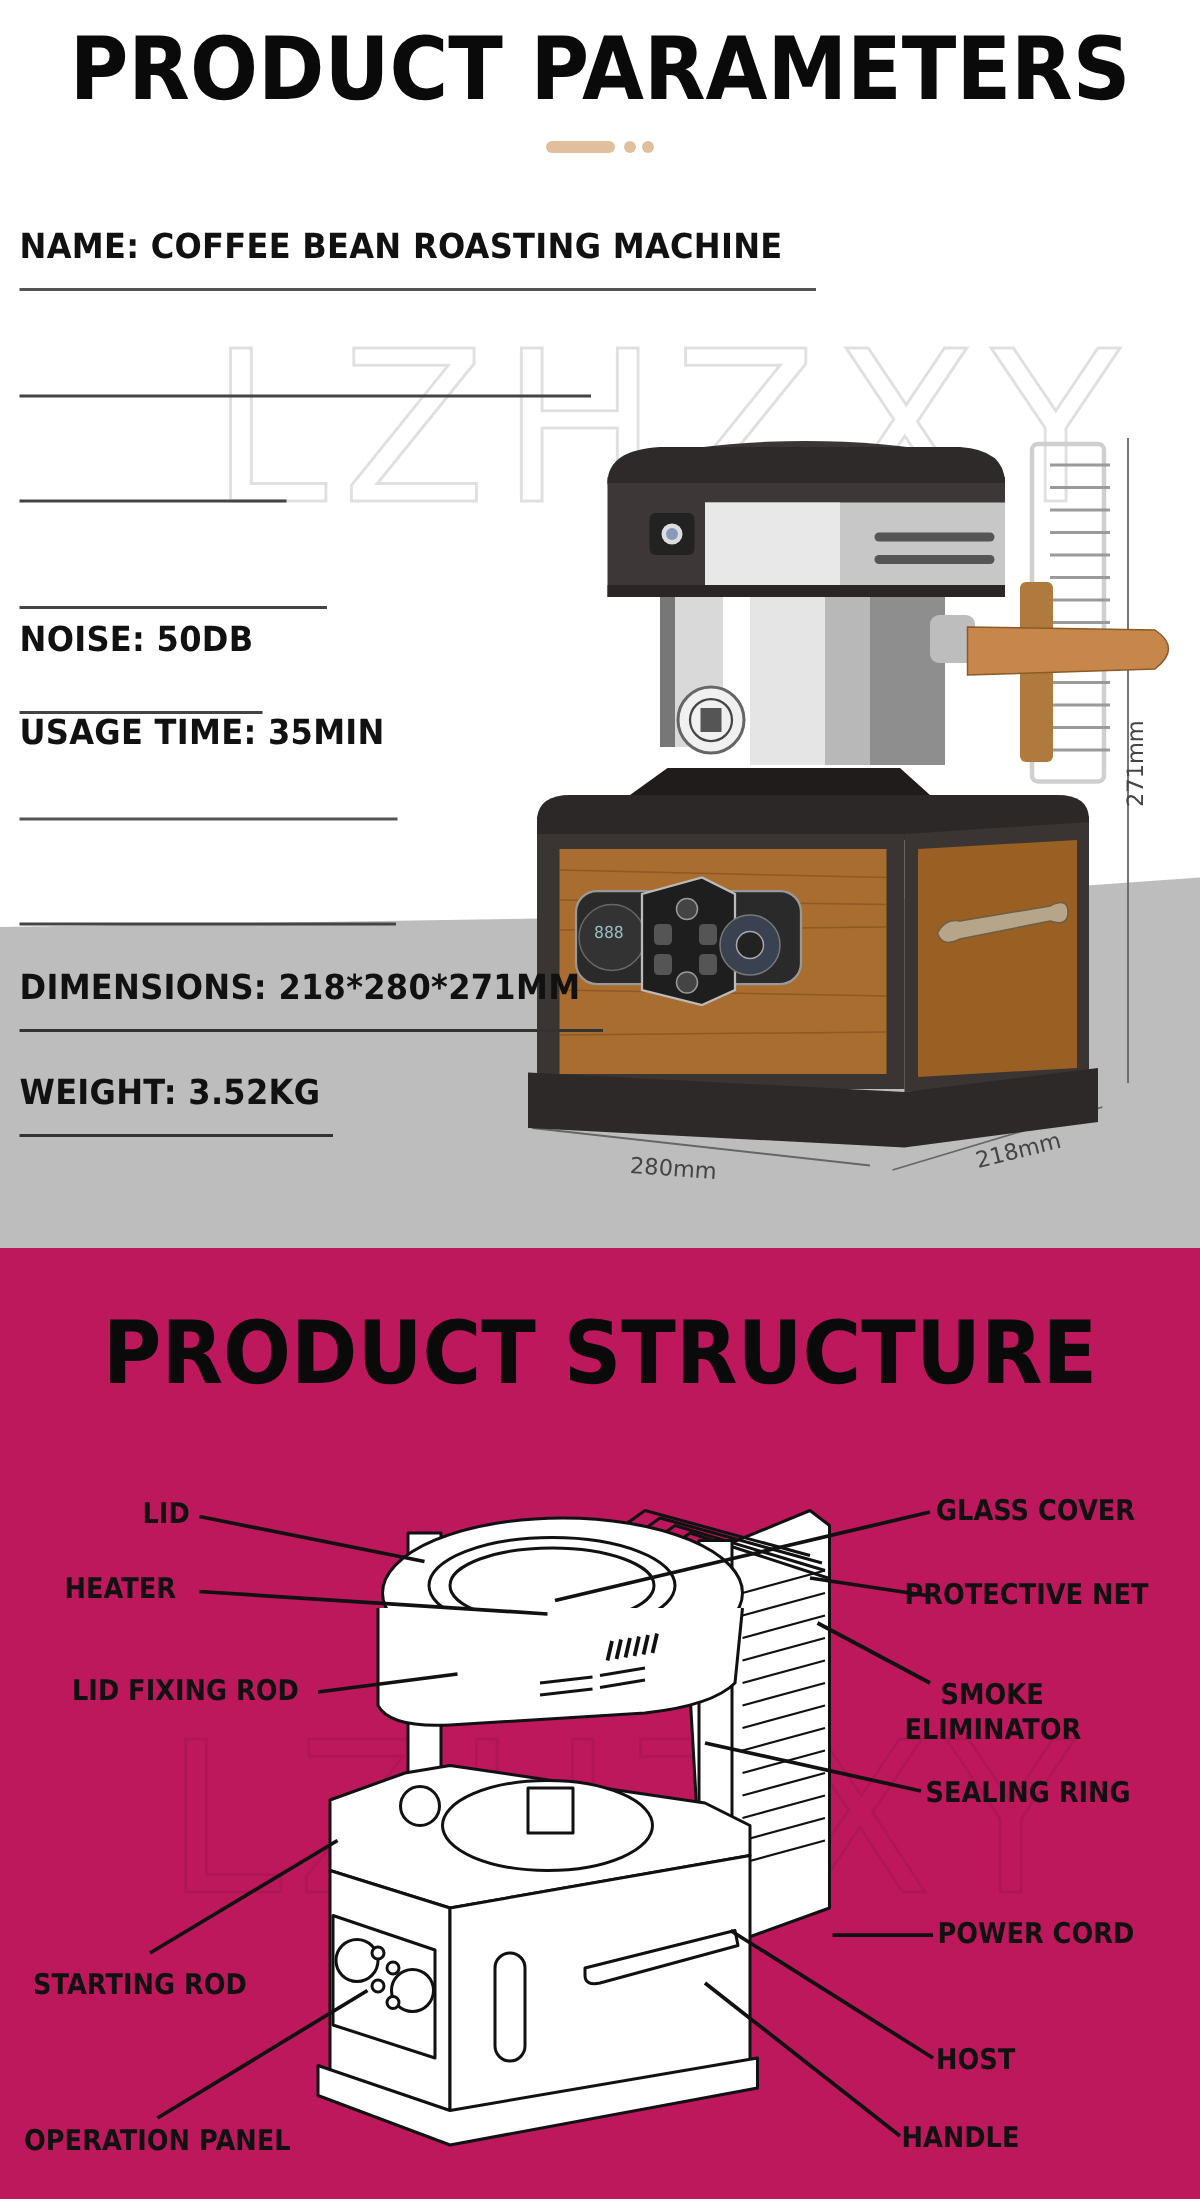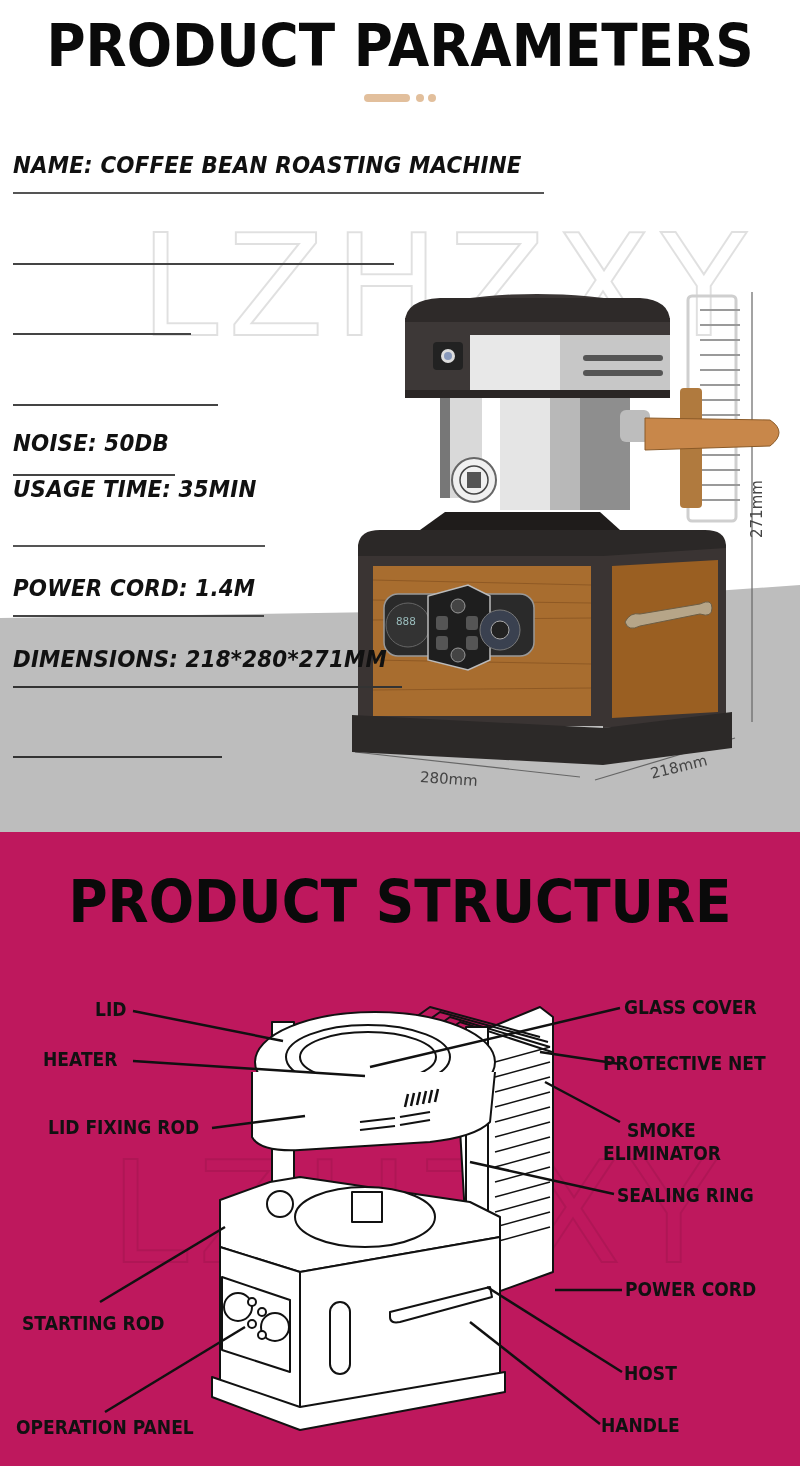--- a/index.html
+++ b/index.html
@@ -3,21 +3,21 @@
 <meta charset="utf-8">
 <style>
   html, body { margin: 0; padding: 0; }
   body { width: 800px; height: 1466px; background: #ffffff; position: relative; overflow: hidden; font-family: "DejaVu Sans", sans-serif; color: #111; }
   .section-top { position: absolute; left: 0; top: 0; width: 800px; height: 832px; background: #ffffff; overflow: hidden; }
   .gray-floor { position: absolute; left: 0; top: 0; width: 800px; height: 832px; }
   .main-title { position: absolute; left: 0; width: 800px; text-align: center; font-family: "DejaVu Sans", sans-serif; font-weight: bold; font-size: 58px; letter-spacing: 0px; color: #0a0a0a; transform: scaleX(0.92); transform-origin: center; }
   .divider { position: absolute; top: 94px; left: 364px; height: 8px; }
   .divider .bar { position: absolute; left: 0; top: 0; width: 46px; height: 8px; background: #e2bf9c; border-radius: 4px; }
   .divider .dot { position: absolute; top: 0; width: 8px; height: 8px; background: #e2bf9c; border-radius: 4px; }
-  .param { position: absolute; left: 13px; font-style: italic; }
+  .param { position: absolute; left: 13px; }
   .param .txt { display: block; font-family: "DejaVu Sans", sans-serif; font-weight: bold; font-size: 23px; color: #111; white-space: nowrap; transform: scaleX(0.93); transform-origin: left; letter-spacing: 0.2px; }
   .watermark { position: absolute; font-family: "DejaVu Sans", sans-serif; font-size: 140px; color: transparent; -webkit-text-stroke: 2px rgba(0,0,0,0.12); letter-spacing: 10px; pointer-events: none; }
   .dim-label { position: absolute; font-family: "DejaVu Sans", sans-serif; font-size: 15px; color: #444; }
   .struct-label { position: absolute; font-family: "DejaVu Sans", sans-serif; font-weight: bold; font-size: 19px; color: #111; white-space: nowrap; transform: scaleX(0.9); transform-origin: left; }
   svg { position: absolute; left: 0; top: 0; }
 </style>
 </head>
 <body>
 
 <div class="section-top">
@@ -134,40 +134,40 @@
     <span class="txt">NAME: COFFEE BEAN ROASTING MACHINE</span>
   </div>
   <div class="param line-only" style="top:192px; width:531px; height:2px; background:#555;"></div>
 
   <div class="param" style="top:263px; width:381px; height:2px; background:#444;"></div>
 
   <div class="param" style="top:333px; width:178px; height:2px; background:#444;"></div>
 
   <div class="param" style="top:404px; width:205px; height:2px; background:#444;"></div>
 
-  <div class="param" style="top:430px;">
+  <div class="param" style="top:414px;">
     <span class="txt">NOISE: 50DB</span>
   </div>
   <div class="param" style="top:474px; width:162px; height:2px; background:#444;"></div>
 
   <div class="param" style="top:476px;">
     <span class="txt">USAGE TIME: 35MIN</span>
   </div>
   <div class="param" style="top:545px; width:252px; height:2px; background:#555;"></div>
 
-  <div class="param" style="top:575px;">
-    <span class="txt">POWER CORD: 1.4M</span>
-  </div>
   <div class="param" style="top:615px; width:251px; height:2px; background:#444;"></div>
 
   <div class="param" style="top:646px;">
     <span class="txt">DIMENSIONS: 218*280*271MM</span>
   </div>
   <div class="param" style="top:686px; width:389px; height:2px; background:#333;"></div>
 
+  <div class="param" style="top:716px;">
+    <span class="txt">WEIGHT: 3.52KG</span>
+  </div>
   <div class="param" style="top:756px; width:209px; height:2px; background:#333;"></div>
 </div>
 
 <div style="position:absolute; left:0; top:832px; width:800px; height:738px; background:#be185d;">
 
   <div class="main-title" style="top:36px;">PRODUCT STRUCTURE</div>
 
   <div class="watermark" style="left:110px; top:300px; -webkit-text-stroke: 2px rgba(0,0,0,0.08);">LZHZXY</div>
 
   <svg width="800" height="634">

